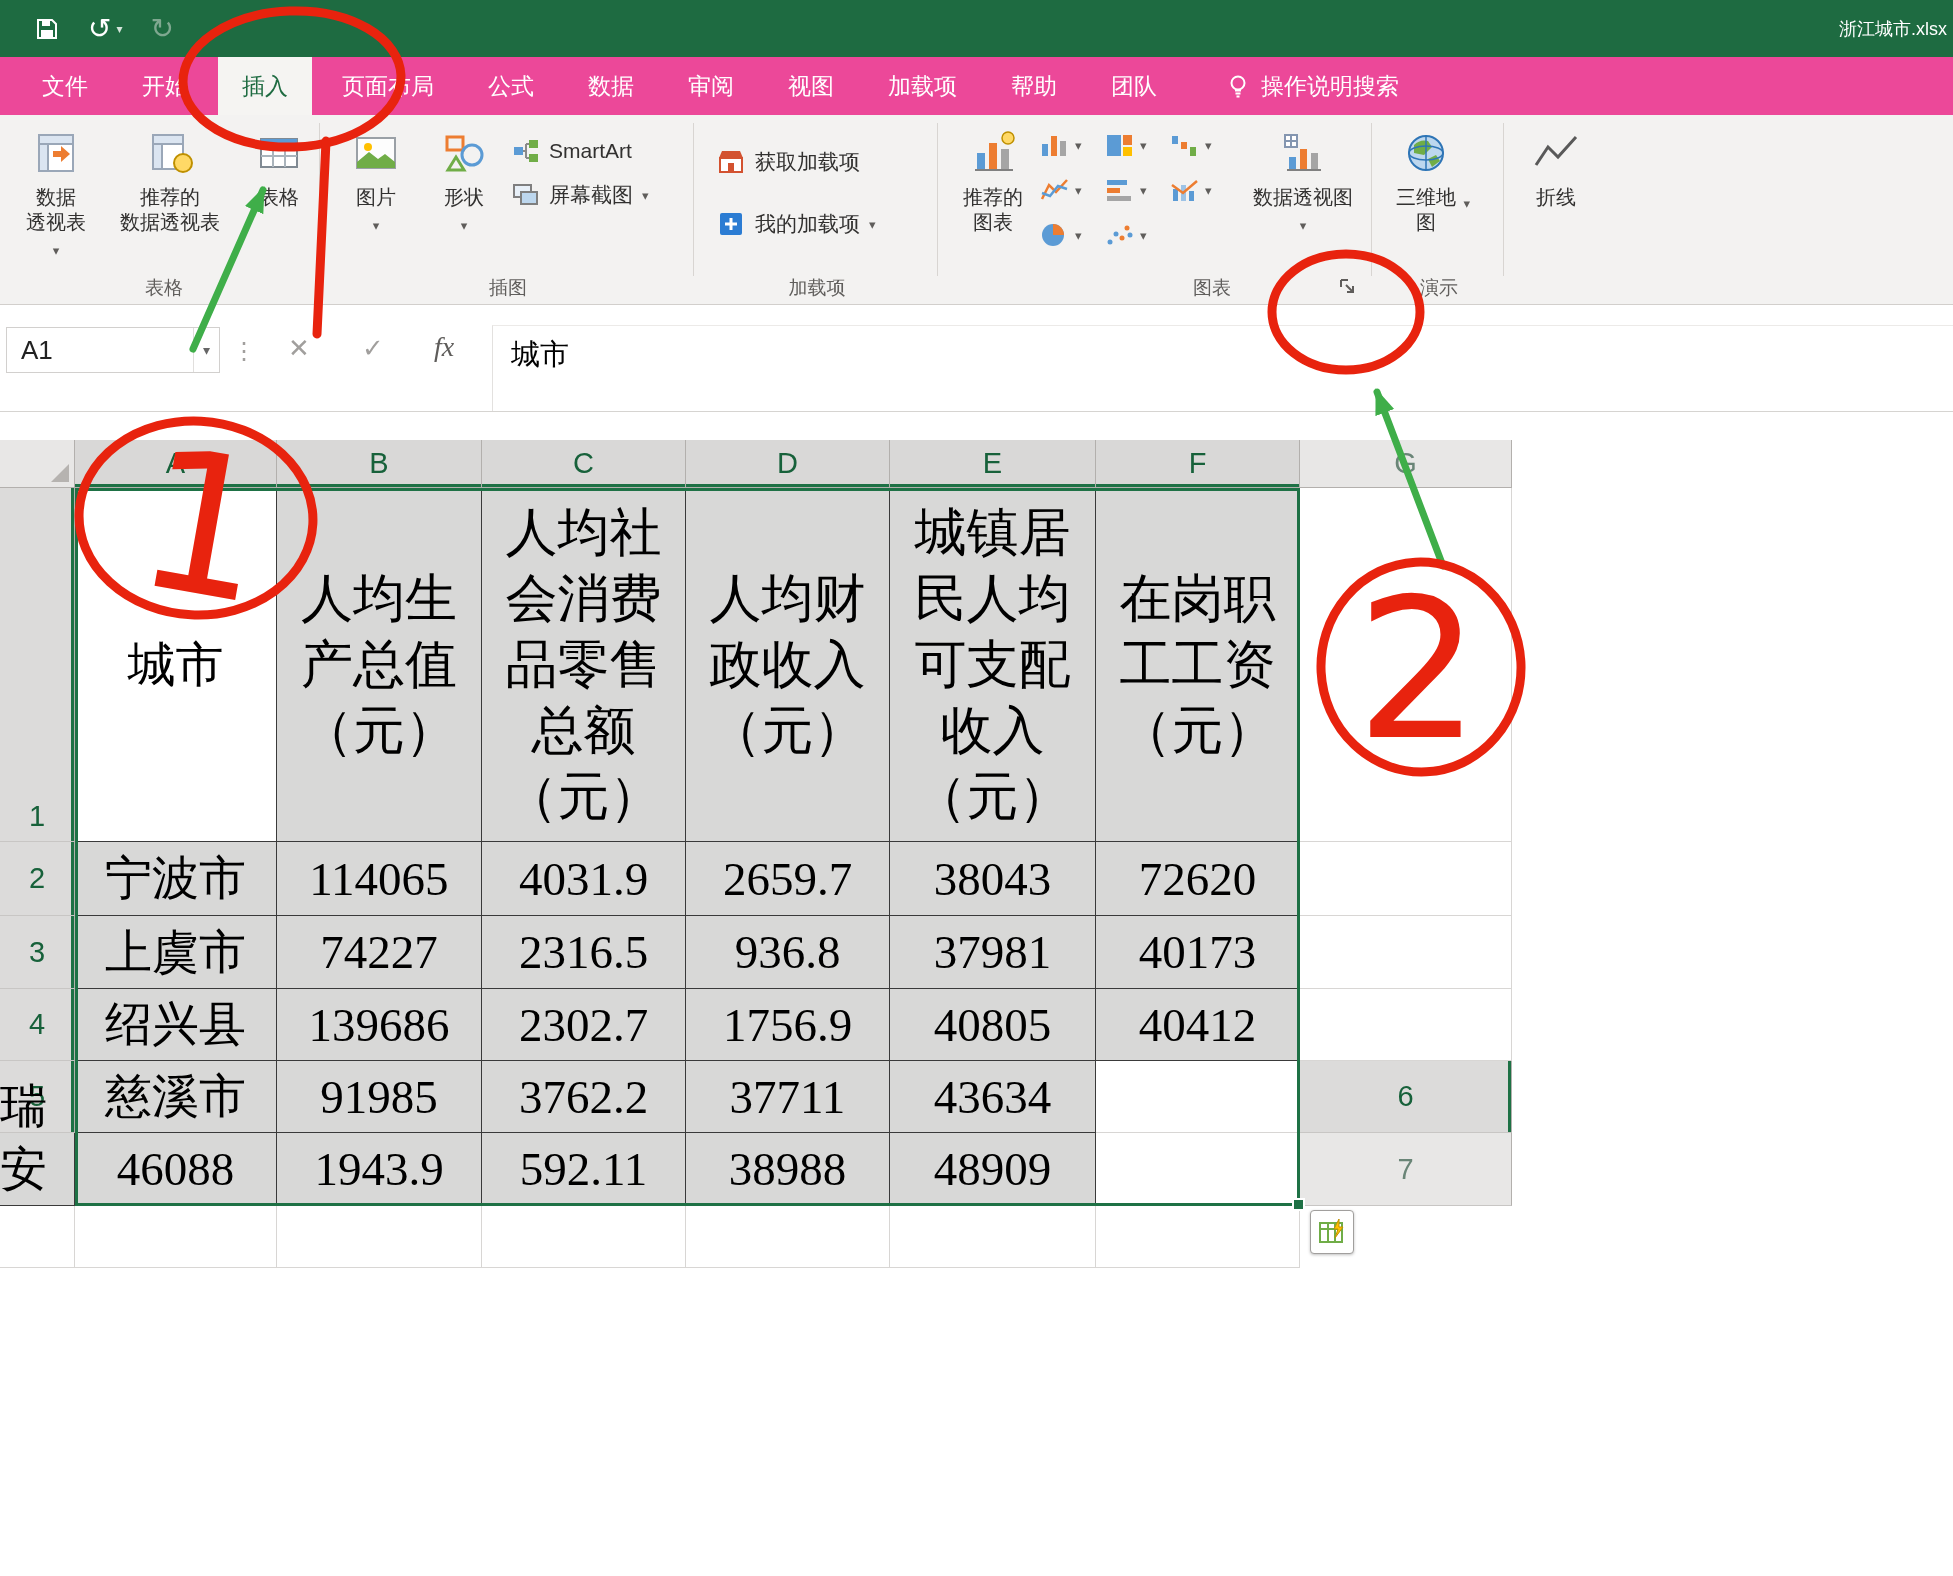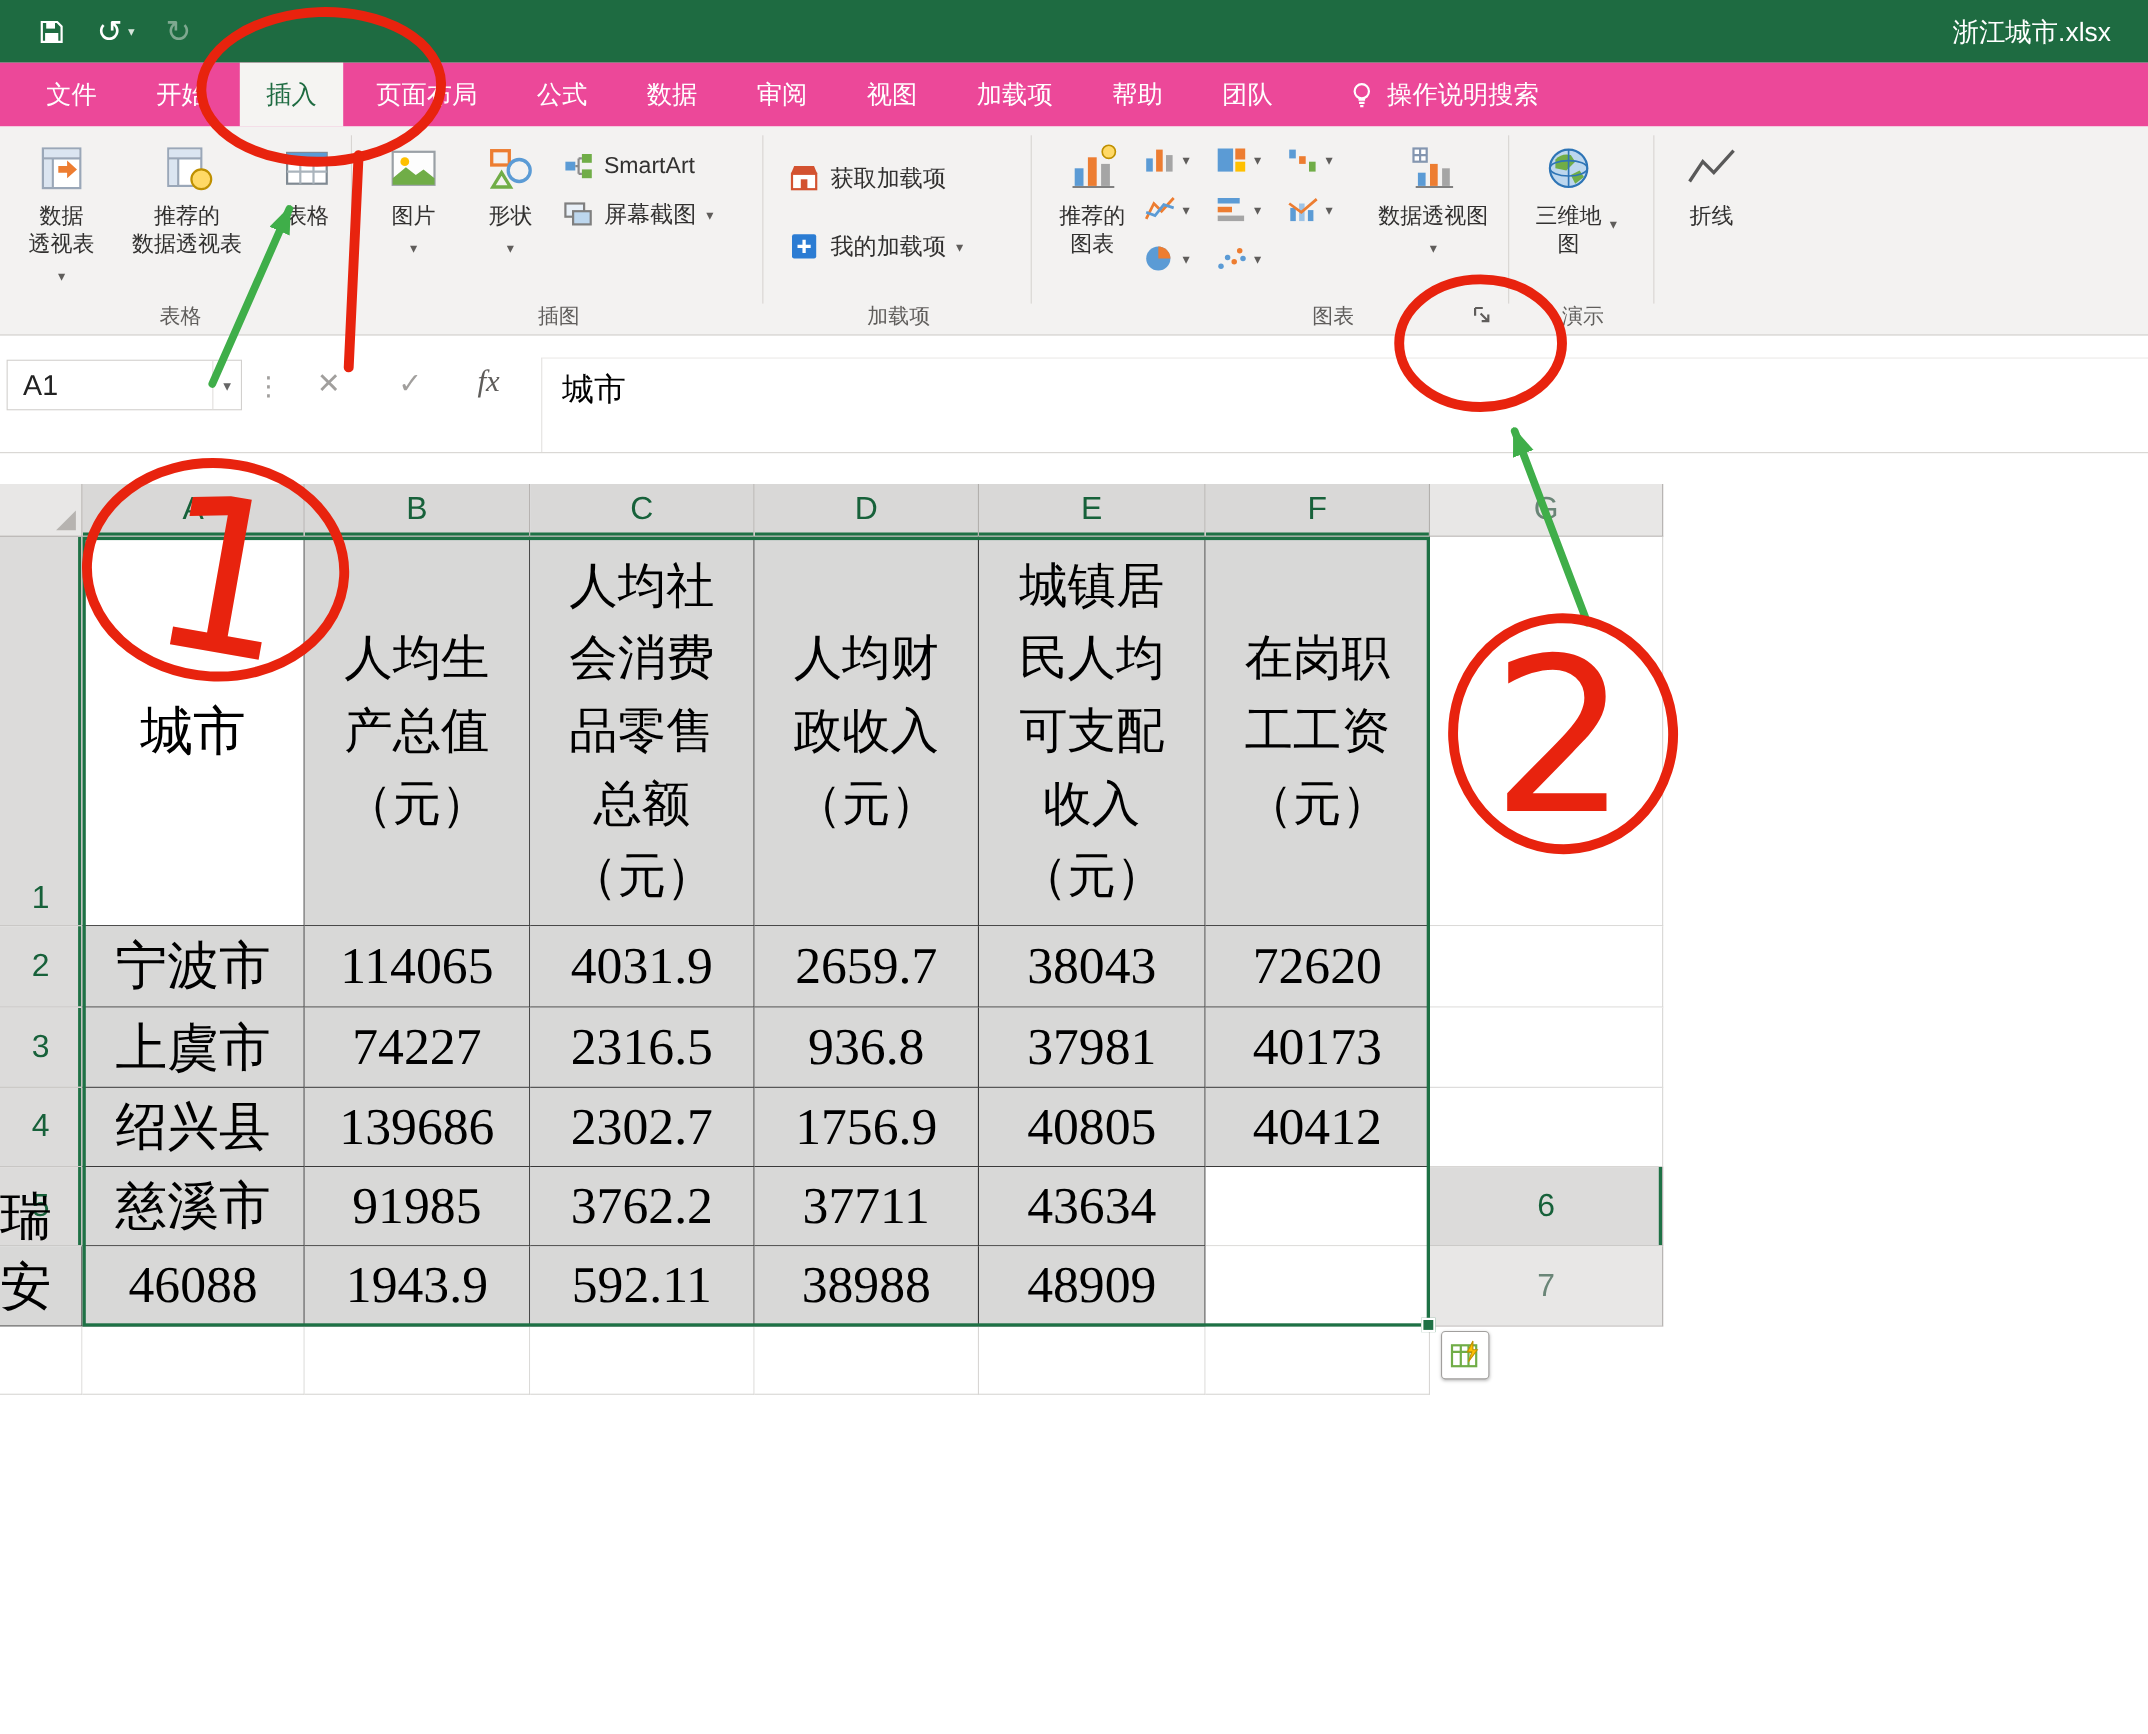--- a/index.html
+++ b/index.html
@@ -8,21 +8,21 @@
          font-family:"Liberation Sans","DejaVu Sans",sans-serif; }
 
   
   .titlebar { position:absolute; top:0; left:0; right:0; height:57px;
               background:#1e6b41; display:flex; align-items:center; color:#fff; }
   .qat { display:flex; align-items:center; gap:28px; padding-left:34px; }
   .qatbtn { display:flex; align-items:center; background:none; border:none; color:#fff; }
   .glyph { font-size:28px; line-height:1; }
   .redo .glyph { color:#7fa890; }
   .qcaret { font-size:12px; margin-left:5px; color:#d6e5dc; }
-  .filename { margin-left:auto; padding-right:34px; font-size:24px; }
+  .filename { margin-left:auto; padding-right:6px; font-size:18px; }
 
   
   .tabrow { position:absolute; top:57px; left:0; right:0; height:58px;
             background:#ec4899; display:flex; align-items:stretch; padding-left:18px; }
   .tab { color:#fff; font-size:23px; display:flex; align-items:center;
          padding:0 24px; margin-right:6px; border:none; background:none; white-space:nowrap; }
   .tab.active { background:#f5f4f2; color:#1e6b41; }
   .tellme { margin-left:26px; gap:10px; padding:0 12px;font-family:Liberation Serif, serif; }
 
   
@@ -77,21 +77,21 @@
   .rn { background:#e8e7e6; border-right:1px solid #b3b0ad; border-bottom:1px solid #c8c6c4;
         display:flex; align-items:center; justify-content:center;
         font-size:29px; color:#6a8577; }
   .rn.sel { background:#dcdbda; color:#17613a; box-shadow:inset -3px 0 0 #1e7145; }
   .rn.r1 { align-items:flex-end; padding-bottom:8px; }
   .cell { display:flex; align-items:center; justify-content:center;
           font-family:"Liberation Serif","DejaVu Serif",serif; color:#000; background:#fff; }
   .tc { border-right:1px solid #3a3a3a; border-bottom:1px solid #3a3a3a; }
   .shade { background:#d8d8d7; }
   .a1 { background:#fff; font-size:48px; }
-  .th { white-space:pre-line; font-size:44px; line-height:66px; text-align:center; }
+  .th { white-space:pre-line; font-size:52px; line-height:66px; text-align:center; }
   .td { font-size:47px; }
   .gcol { border-right:1px solid #d8d6d4; border-bottom:1px solid #d8d6d4; }
   .e7 { border-right:1px solid #d8d6d4; border-bottom:1px solid #d8d6d4; }
 
   .selbox { position:absolute; left:75px; top:48px; width:1225px; height:718px;
             border:3px solid #1e7145; pointer-events:none; z-index:4; }
   .handle { position:absolute; right:-8px; bottom:-8px; width:13px; height:13px;
             background:#1e7145; border:2px solid #fff; }
   .qa { position:absolute; left:1310px; top:770px; width:44px; height:44px;
         background:#fff; border:1px solid #a19f9d; border-radius:4px;

